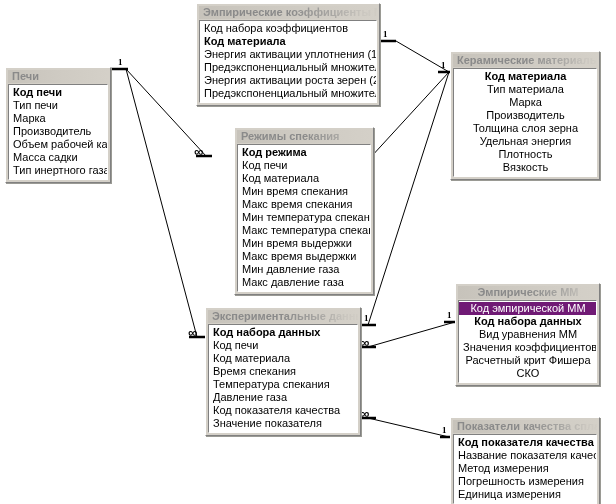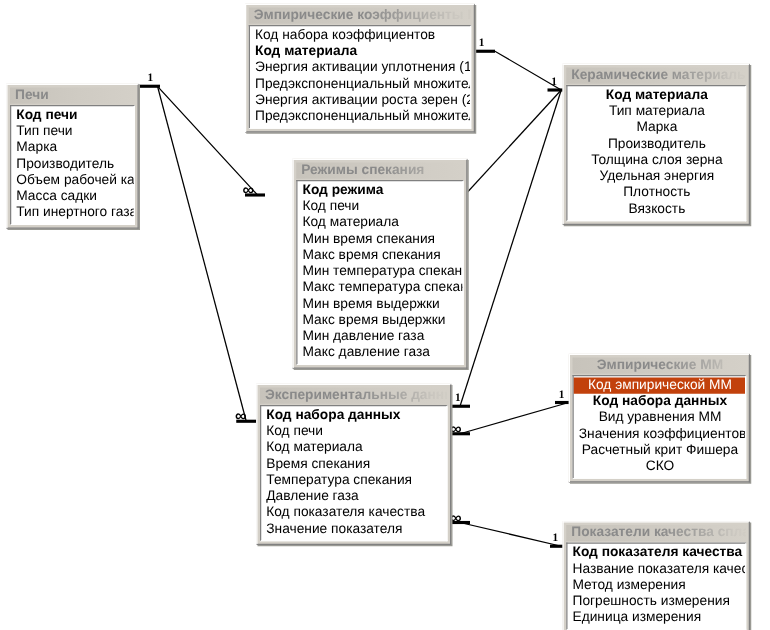--- a/index.html
+++ b/index.html
@@ -75,21 +75,21 @@
     line-height: 13px;
     color: #000000;
     padding: 0 3px 0 4px;
     white-space: nowrap;
     overflow: hidden;
   }
   .field.pk {
     font-weight: bold;
   }
   .field.selected {
-    background: #c2410c;
+    background: #701a75;
     color: #ffffff;
   }
   
   .card {
     position: absolute;
     font-size: 9px;
     font-weight: bold;
     font-family: "Liberation Serif", serif;
     color: #000000;
     line-height: 9px;

